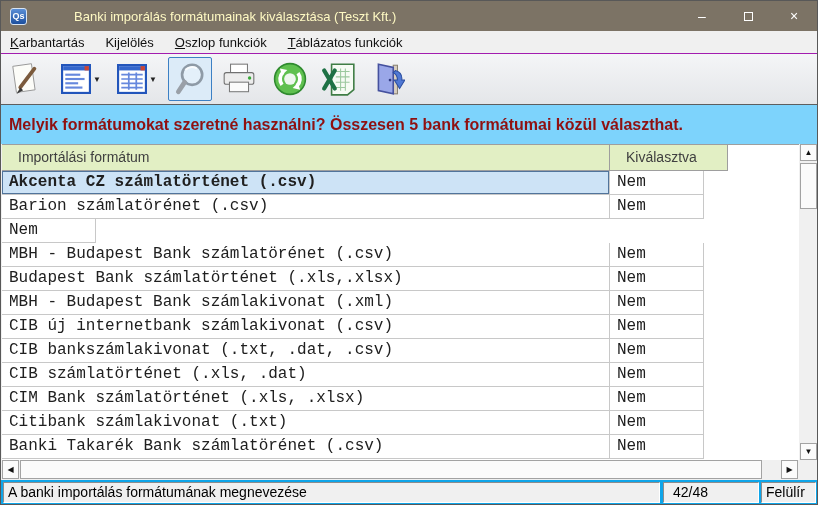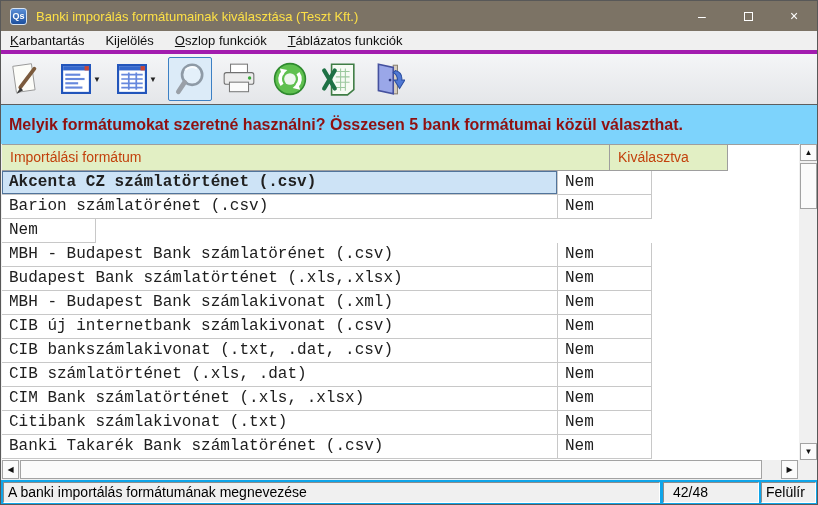--- a/index.html
+++ b/index.html
@@ -3,57 +3,57 @@
 <meta charset="utf-8">
 <style>
   html,body{margin:0;padding:0;background:#fff;}
   *{box-sizing:border-box;}
   .window{
     position:relative;width:818px;height:505px;overflow:hidden;
     border:1px solid #585858;background:#f0f0f0;
     font-family:"Liberation Sans",sans-serif;
   }
   
-  .titlebar{position:absolute;left:0;top:0;width:816px;height:30px;background:#7c7365;display:flex;align-items:center;}
+  .titlebar{position:absolute;left:0;top:0;width:816px;height:30px;background:#7c7365;display:flex;align-items:center;gap:38px;}
   .app-icon{width:17px;height:17px;margin-left:9px;border-radius:3px;
     background:linear-gradient(#5b8fd6,#1c4f9e);color:#fff;font-size:9px;font-weight:bold;
     display:flex;align-items:center;justify-content:center;border:1px solid #d8e4f2;}
-  .title-text{color:#fde047;font-size:13px;margin-left:9px;white-space:nowrap;}
+  .title-text{color:#fef9c3;font-size:13px;margin-left:9px;white-space:nowrap;}
   .win-controls{position:absolute;right:0;top:0;height:30px;display:flex;}
   .win-btn{width:46px;height:30px;display:flex;align-items:center;justify-content:center;color:#fff;font-size:14px;}
   .max-glyph{display:inline-block;width:9px;height:9px;border:1px solid #fff;}
   
   .menubar{position:absolute;left:0;top:30px;width:816px;height:23px;background:#f0f0f0;
-    border-bottom:4px solid #a21caf;display:flex;align-items:center;padding-left:9px;}
+    border-bottom:1px solid #a21caf;display:flex;align-items:center;padding-left:9px;}
   .menu-item{font-size:13px;color:#111;margin-right:21px;white-space:nowrap;}
   .menu-item .key{text-decoration:underline;}
   
   .toolbar{position:absolute;left:0;top:53px;width:816px;height:51px;
     background:linear-gradient(#f4f5f7,#e4e6e9);border-bottom:1px solid #5e5e5e;
     display:flex;align-items:center;padding-left:5px;}
   .tool-btn{height:44px;display:flex;align-items:center;justify-content:center;padding:0 3px;}
   .tool-btn.active{background:#dcebf8;border:1px solid #3c80c4;border-radius:2px;width:44px;}
   .dd{font-size:8px;color:#222;margin-left:2px;}
   .mr14{margin-right:14px;} .mr10{margin-right:10px;} .mr8{margin-right:8px;} .mr6{margin-right:6px;}
   
   .message-bar{position:absolute;left:0;top:104px;width:816px;height:39px;background:#7dd3fc;
     display:flex;align-items:center;}
   .message-text{color:#8f1111;font-size:16px;font-weight:bold;margin-left:8px;white-space:nowrap;}
   
   .grid{position:absolute;left:1px;top:143px;width:797px;height:316px;background:#fff;border-top:1px solid #9e9e9e;}
   .grid-header{display:flex;height:26px;}
   .hcell{background:#e2efc4;border-right:1px solid #9e9e9e;border-bottom:1px solid #9e9e9e;
-    font-size:14px;color:#c2410c;line-height:25px;padding-left:8px;white-space:nowrap;overflow:hidden;}
+    font-size:14px;color:#404040;line-height:25px;padding-left:16px;white-space:nowrap;overflow:hidden;}
   .hcell-format{width:608px;}
   .hcell-selected{width:118px;}
   .grid-row{display:flex;height:24px;}
   .cell{border-right:1px solid #c8c8c8;border-bottom:1px solid #c8c8c8;
     font-family:"Liberation Mono","DejaVu Sans Mono",monospace;font-size:16px;color:#202020;
     line-height:23px;padding-left:7px;white-space:nowrap;overflow:hidden;background:#fff;}
-  .cell-format{width:556px;}
+  .cell-format{width:608px;}
   .cell-selected{width:94px;}
   .grid-row.highlighted .cell-format{background:#cde3f6;font-weight:bold;
     box-shadow:inset 0 0 0 1px #51749b;}
   
   .vscroll{position:absolute;left:799px;top:143px;width:17px;height:316px;background:#f0f0f0;}
   .hscroll{position:absolute;left:1px;top:459px;width:796px;height:19px;background:#f0f0f0;}
   .scroll-btn{position:absolute;background:#fbfbfb;border:1px solid #a3a3a3;
     display:flex;align-items:center;justify-content:center;font-size:8px;color:#111;}
   .vscroll .scroll-btn{width:17px;height:17px;left:0;}
   .v-up{top:0;} .v-down{bottom:0;}

